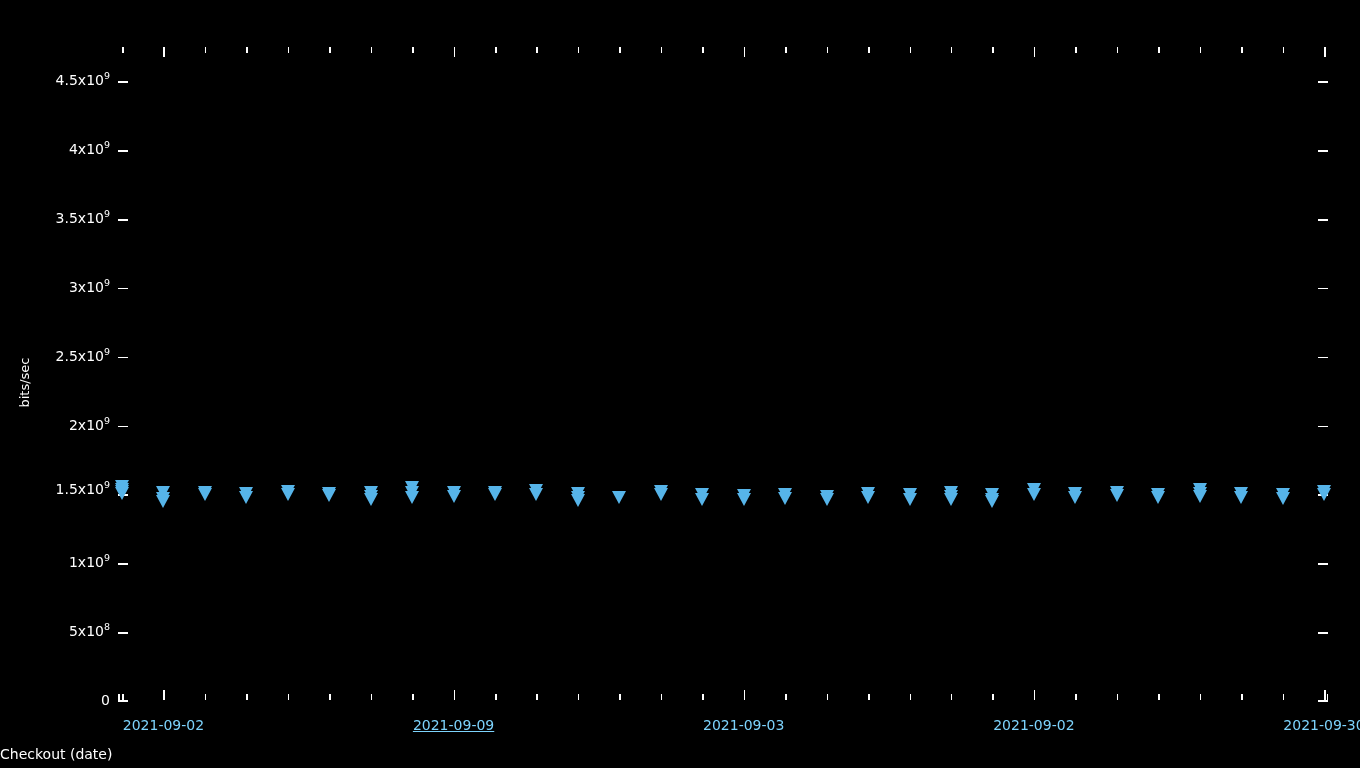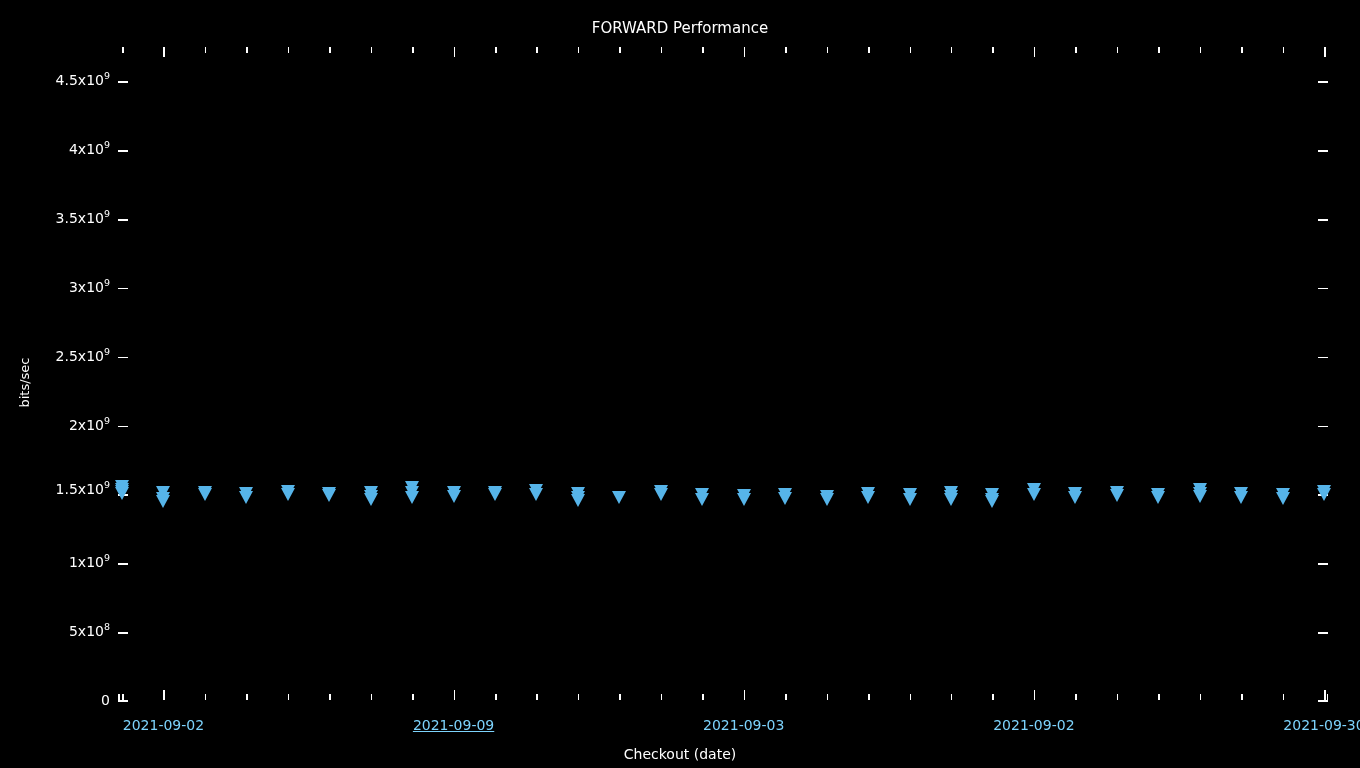--- a/index.html
+++ b/index.html
@@ -49,21 +49,21 @@
     color: #ffffff;
     transform: rotate(-90deg);
     transform-origin: 50% 50%;
     white-space: nowrap;
   }
   .xlabel-text {
     position: absolute;
     left: 0;
     top: 746px;
     width: 1360px;
-    text-align: center;
+    text-align: left;
     font-size: 14px;
     color: #ffffff;
     white-space: nowrap;
   }
   .ytick-label {
     position: absolute;
     right: 0;
     text-align: right;
     font-size: 14px;
     color: #ffffff;
@@ -170,21 +170,20 @@
     top: 47px;
     width: 1210px;
     height: 654px;
   }
 </style>
 </head>
 <body>
 
 <div id="chart-root">
 
-  <div class="chart-title">FORWARD Performance</div>
 
   <div class="ylabel-rot">
     <div class="ylabel-text">bits/sec</div>
   </div>
 
   <div class="xlabel-text">Checkout (date)</div>
 
   <div id="y-axis-group">
       <div class="ytick-wrap" style="top: 693px;">
         <div class="ytick-label">0</div>

